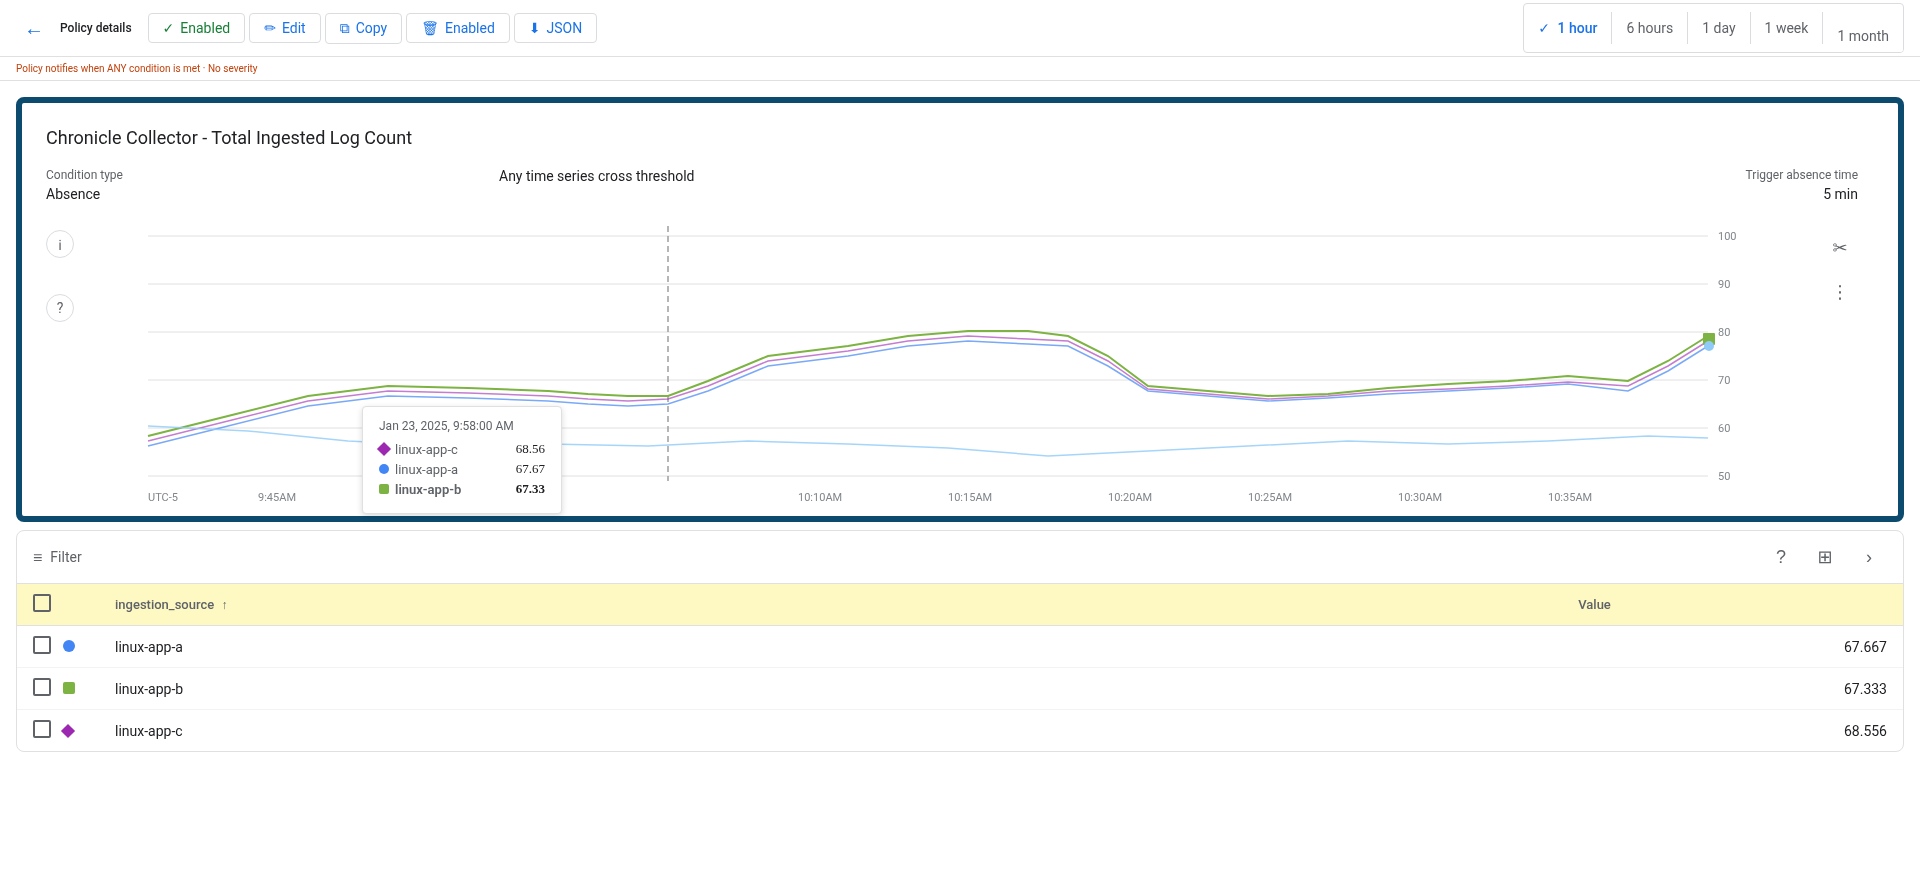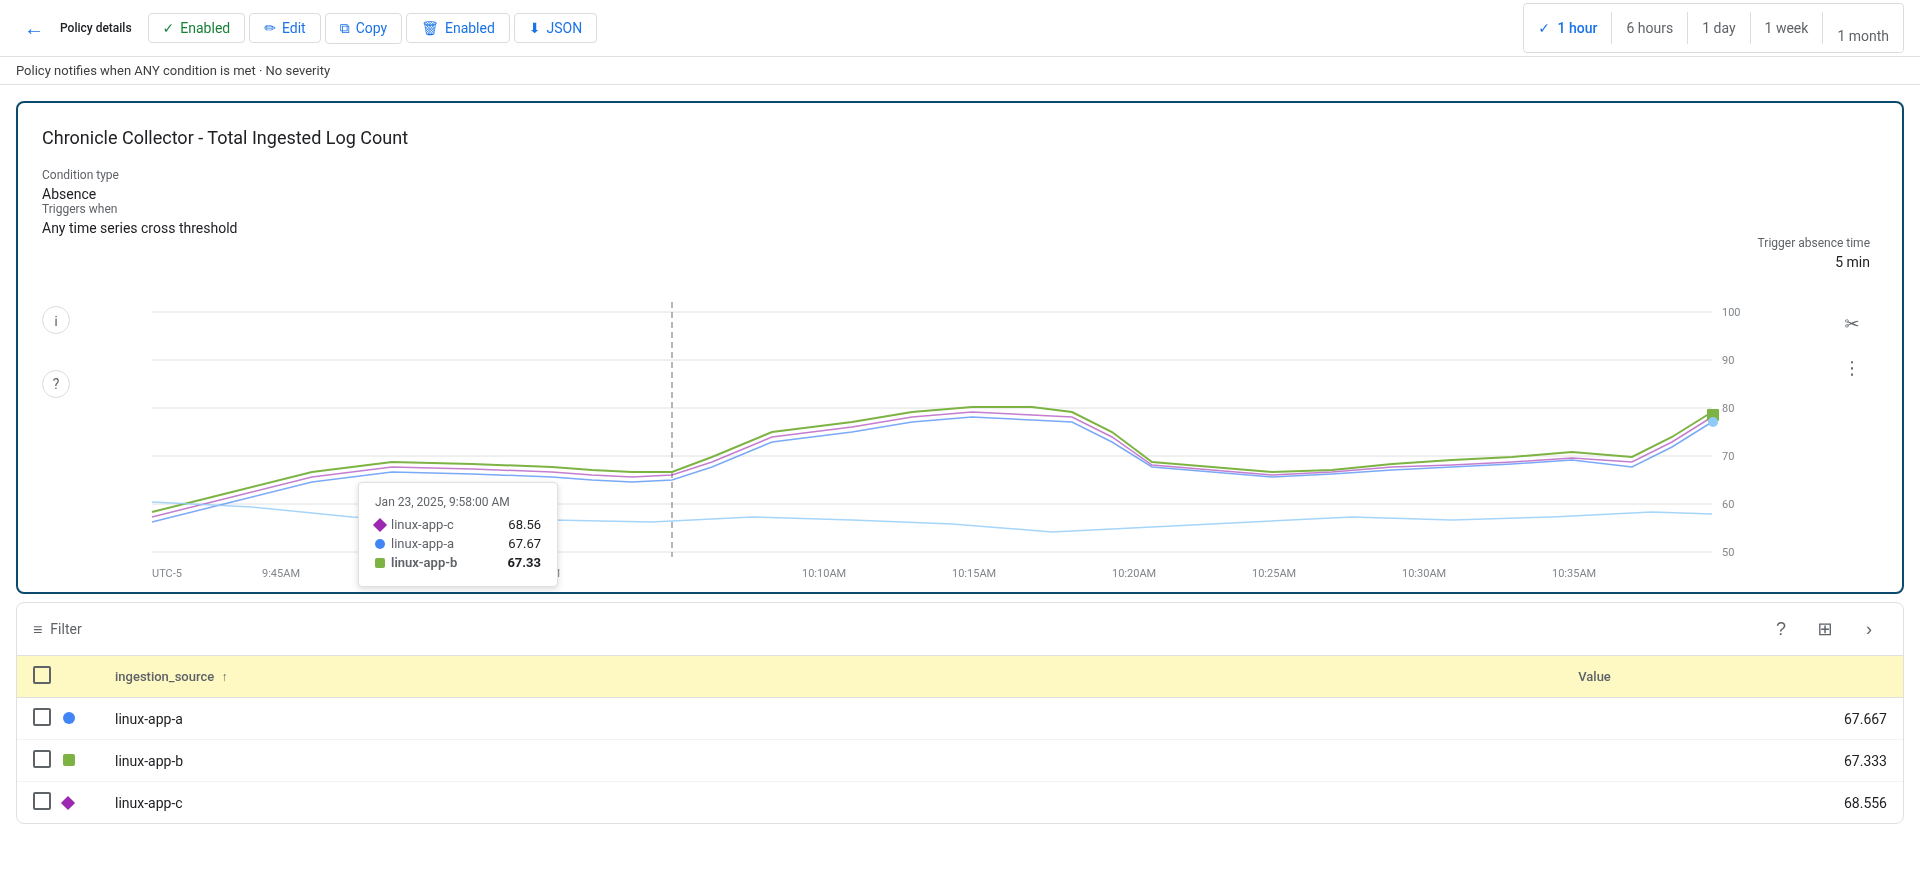--- a/index.html
+++ b/index.html
@@ -32,35 +32,35 @@
       padding: 8px 14px; background: #fff; border: none; cursor: pointer;
       font-size: 14px; color: #5f6368; font-family: inherit;
       border-right: 1px solid #dadce0;
     }
     .time-range-btn:last-child { border-right: none; margin-top: 16px; }
     .time-range-btn.active { color: #1a73e8; font-weight: 500; }
     .time-range-btn .check-icon { color: #1a73e8; margin-right: 4px; }
 
     
     .subtitle-bar {
-      padding: 6px 16px; font-size: 13px; color: #404040;
+      padding: 6px 16px; font-size: 10px; color: #c2410c;
       background: #fff; border-bottom: 1px solid #e0e0e0;
     }
 
     
     .main-content { padding: 16px; }
 
     
     .chart-card {
-      border: 2px solid #0c4a6e; border-radius: 8px; background: #fff;
-      padding: 24px 32px 0 24px; margin-bottom: 8px;
+      border: 6px solid #0c4a6e; border-radius: 8px; background: #fff;
+      padding: 24px 40px 0 24px; margin-bottom: 8px;
     }
     .chart-title { font-size: 18px; font-weight: 400; color: #202124; margin-bottom: 20px; }
 
-    .chart-meta { display: flex; gap: 0; margin-bottom: 32px; flex-direction: column; }
+    .chart-meta { display: flex; gap: 0; margin-bottom: 24px; }
     .chart-meta-section { flex: 1; }
     .chart-meta-label { font-size: 12px; color: #5f6368; margin-bottom: 4px; }
     .chart-meta-value { font-size: 14px; color: #202124; }
     .chart-meta-section:last-child { text-align: right; }
 
     
     .chart-area-wrapper {
       position: relative;
       display: flex; align-items: stretch;
     }
@@ -97,21 +97,21 @@
       top: 180px;
       left: 280px;
     }
     .tooltip-date { font-size: 12px; color: #5f6368; margin-bottom: 8px; }
     .tooltip-row { display: flex; align-items: center; justify-content: space-between; margin-bottom: 4px; gap: 8px; }
     .tooltip-row:last-child { font-weight: 500; }
     .tooltip-label { display: flex; align-items: center; gap: 6px; color: #5f6368; }
     .tooltip-dot { width: 10px; height: 10px; border-radius: 50%; flex-shrink: 0; }
     .tooltip-dot.square { border-radius: 2px; }
     .tooltip-dot.diamond { border-radius: 0; transform: rotate(45deg); }
-    .tooltip-value { font-size: 13px; color: #202124; }
+    .tooltip-value { font-size: 13px; color: #202124; font-family: Liberation Serif, serif; }
 
     
     .table-area { border: 1px solid #e0e0e0; border-radius: 8px; background: #fff; margin-top: 8px; overflow: hidden; }
     .table-filter-bar {
       display: flex; align-items: center; padding: 8px 16px;
       border-bottom: 1px solid #e0e0e0; gap: 8px;
     }
     .filter-icon { color: #5f6368; font-size: 16px; }
     .filter-label { font-size: 14px; color: #5f6368; margin-right: 9px; }
     .filter-input {
@@ -216,21 +216,20 @@
 
   <div class="chart-card">
     <div class="chart-title">Chronicle Collector - Total Ingested Log Count</div>
 
     <div class="chart-meta">
       <div class="chart-meta-section">
         <div class="chart-meta-label">Condition type</div>
         <div class="chart-meta-value">Absence</div>
       </div>
       <div class="chart-meta-section" style="flex:2;">
-        <div class="chart-meta-label">Triggers when</div>
         <div class="chart-meta-value">Any time series cross threshold</div>
       </div>
       <div class="chart-meta-section">
         <div class="chart-meta-label">Trigger absence time</div>
         <div class="chart-meta-value">5 min</div>
       </div>
     </div>
 
     <div class="chart-area-wrapper">
       <div class="chart-controls-left">

